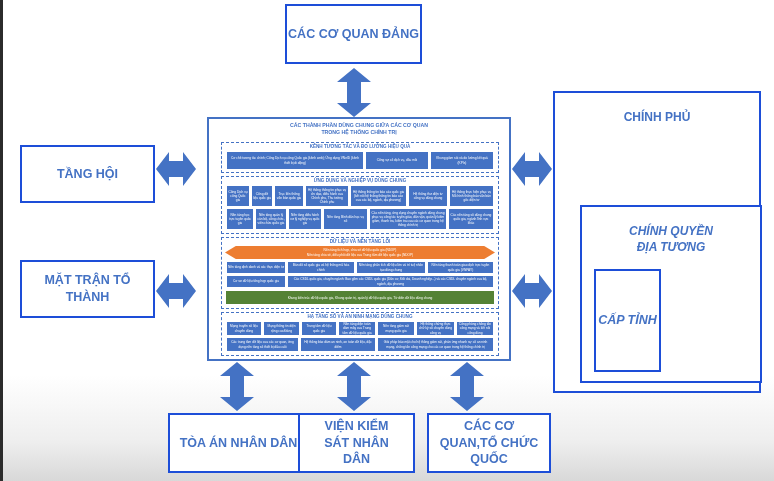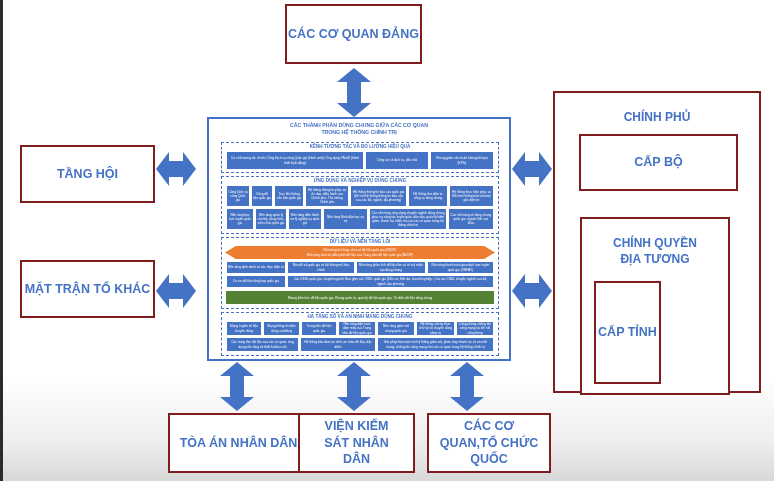--- a/index.html
+++ b/index.html
@@ -3,21 +3,21 @@
 <meta charset="utf-8">
 <style>
   html, body { margin:0; padding:0; }
   body {
     width:774px; height:481px; position:relative; overflow:hidden;
     background: linear-gradient(to bottom, #ffffff 0%, #ffffff 78%, #eeeeee 92%, #d8d8d8 100%);
     font-family: "Liberation Sans", sans-serif;
   }
   .edge-left { position:absolute; left:0; top:0; width:3px; height:481px; background:#2b2b2b; }
   .box {
-    position:absolute; border:2px solid #7f1d1d; background:#fff; box-sizing:border-box;
+    position:absolute; border:2px solid #1d4ed8; background:#fff; box-sizing:border-box;
     color:#4472c4; font-weight:bold; text-align:center;
     display:flex; align-items:center; justify-content:center; font-size:12.5px; line-height:1.35;
   }
   .arrow { position:absolute; }
   .arrow svg { display:block; width:100%; height:100%; }
   .center-frame {
     position:absolute; left:207px; top:117px; width:304px; height:244px;
     border:2px solid #4472c4; background:#fff; box-sizing:border-box;
   }
   .cf-title { position:absolute; left:0; right:0; top:3px; text-align:center; color:#4472c4; font-size:5.2px; font-weight:bold; line-height:1.35; }
@@ -48,21 +48,21 @@
 
 <div class="box" style="left:20px;top:145px;width:135px;height:58px;">
   <span>TẦNG HỘI</span>
 </div>
 <div class="arrow" style="left:156px;top:150px;width:40px;height:38px;">
   <svg viewBox="0 0 40 38">
       <polygon points="0,19 13,2 13,11 27,11 27,2 40,19 27,36 27,27 13,27 13,36" fill="#4472c4"></polygon>
     </svg>
 </div>
 <div class="box" style="left:20px;top:260px;width:135px;height:58px;">
-  <span>MẶT TRẬN TỔ KHÁC</span>
+  <span>MẶT TRẬN TỔ THÀNH</span>
 </div>
 <div class="arrow" style="left:156px;top:272px;width:40px;height:38px;">
   <svg viewBox="0 0 40 38">
       <polygon points="0,19 13,2 13,11 27,11 27,2 40,19 27,36 27,27 13,27 13,36" fill="#4472c4"></polygon>
     </svg>
 </div>
 
 <div class="center-frame">
   <div class="cf-title">
     <div>CÁC THÀNH PHẦN DÙNG CHUNG GIỮA CÁC CƠ QUAN</div>
@@ -129,24 +129,21 @@
     </svg>
 </div>
 <div class="arrow" style="left:512px;top:272px;width:40px;height:38px;">
   <svg viewBox="0 0 40 38">
       <polygon points="0,19 13,2 13,11 27,11 27,2 40,19 27,36 27,27 13,27 13,36" fill="#4472c4"></polygon>
     </svg>
 </div>
 
 <div class="box" style="left:553px;top:91px;width:208px;height:302px;display:block;">
   <div class="gov-label" style="left:0;right:0;top:16px;">CHÍNH PHỦ</div>
-  <div class="box" style="left:24px;top:41px;width:159px;height:57px;">
-    <span>CẤP BỘ</span>
-  </div>
-  <div class="box" style="left:25px;top:124px;width:150px;height:178px;display:block;">
+  <div class="box" style="left:25px;top:112px;width:182px;height:178px;display:block;font-style:italic;">
     <div class="gov-label" style="left:0;right:0;top:16px;line-height:1.35;">
       <div>CHÍNH QUYỀN</div>
       <div>ĐỊA TƯƠNG</div>
     </div>
     <div class="box" style="left:12px;top:62px;width:67px;height:103px;text-align:right;">
       <span>CẤP TỈNH</span>
     </div>
   </div>
 </div>
 

